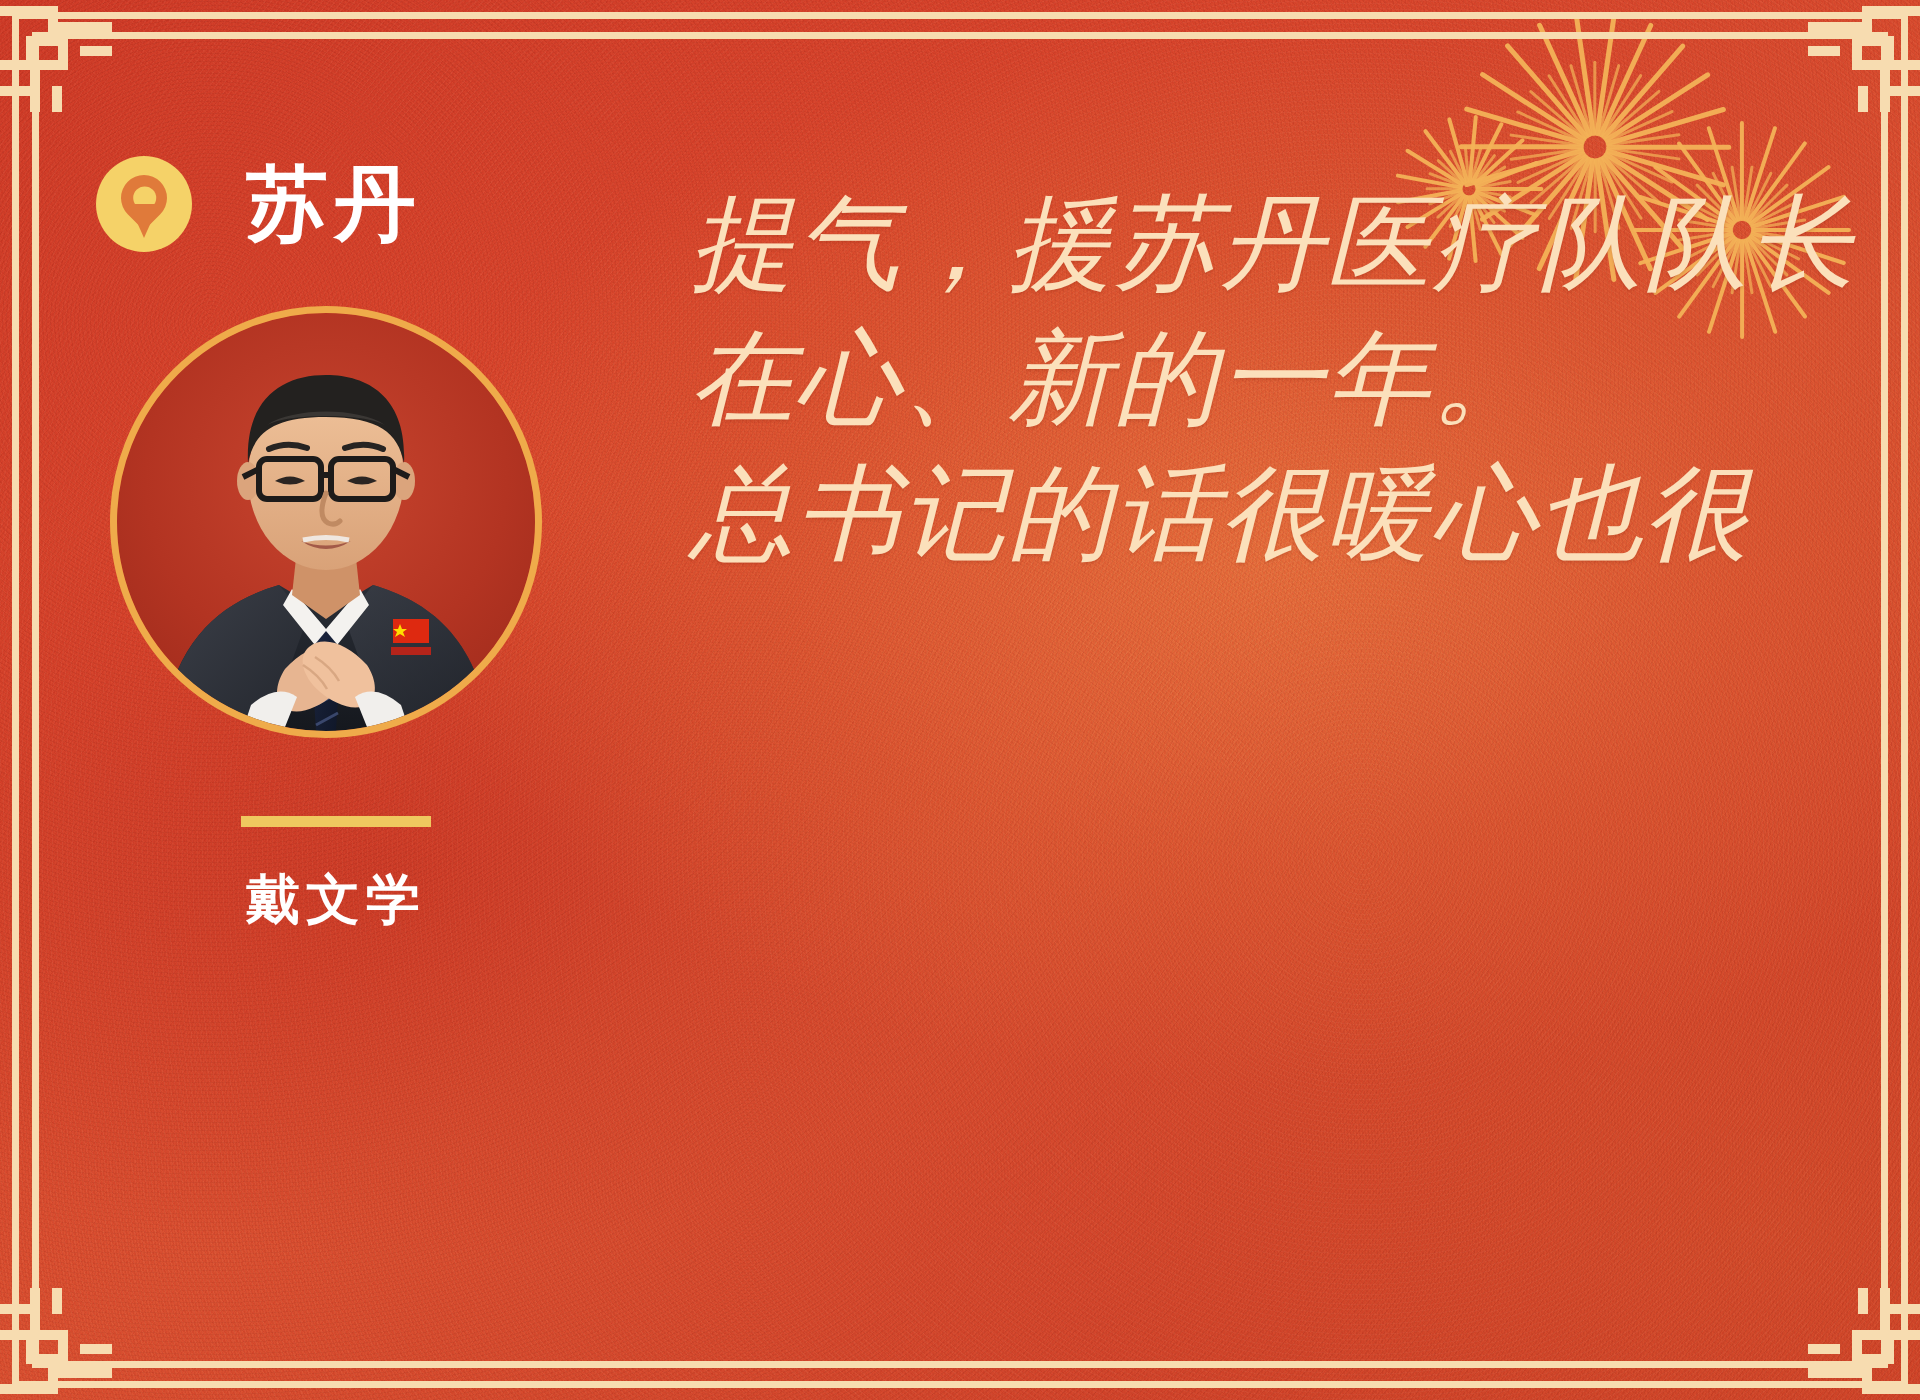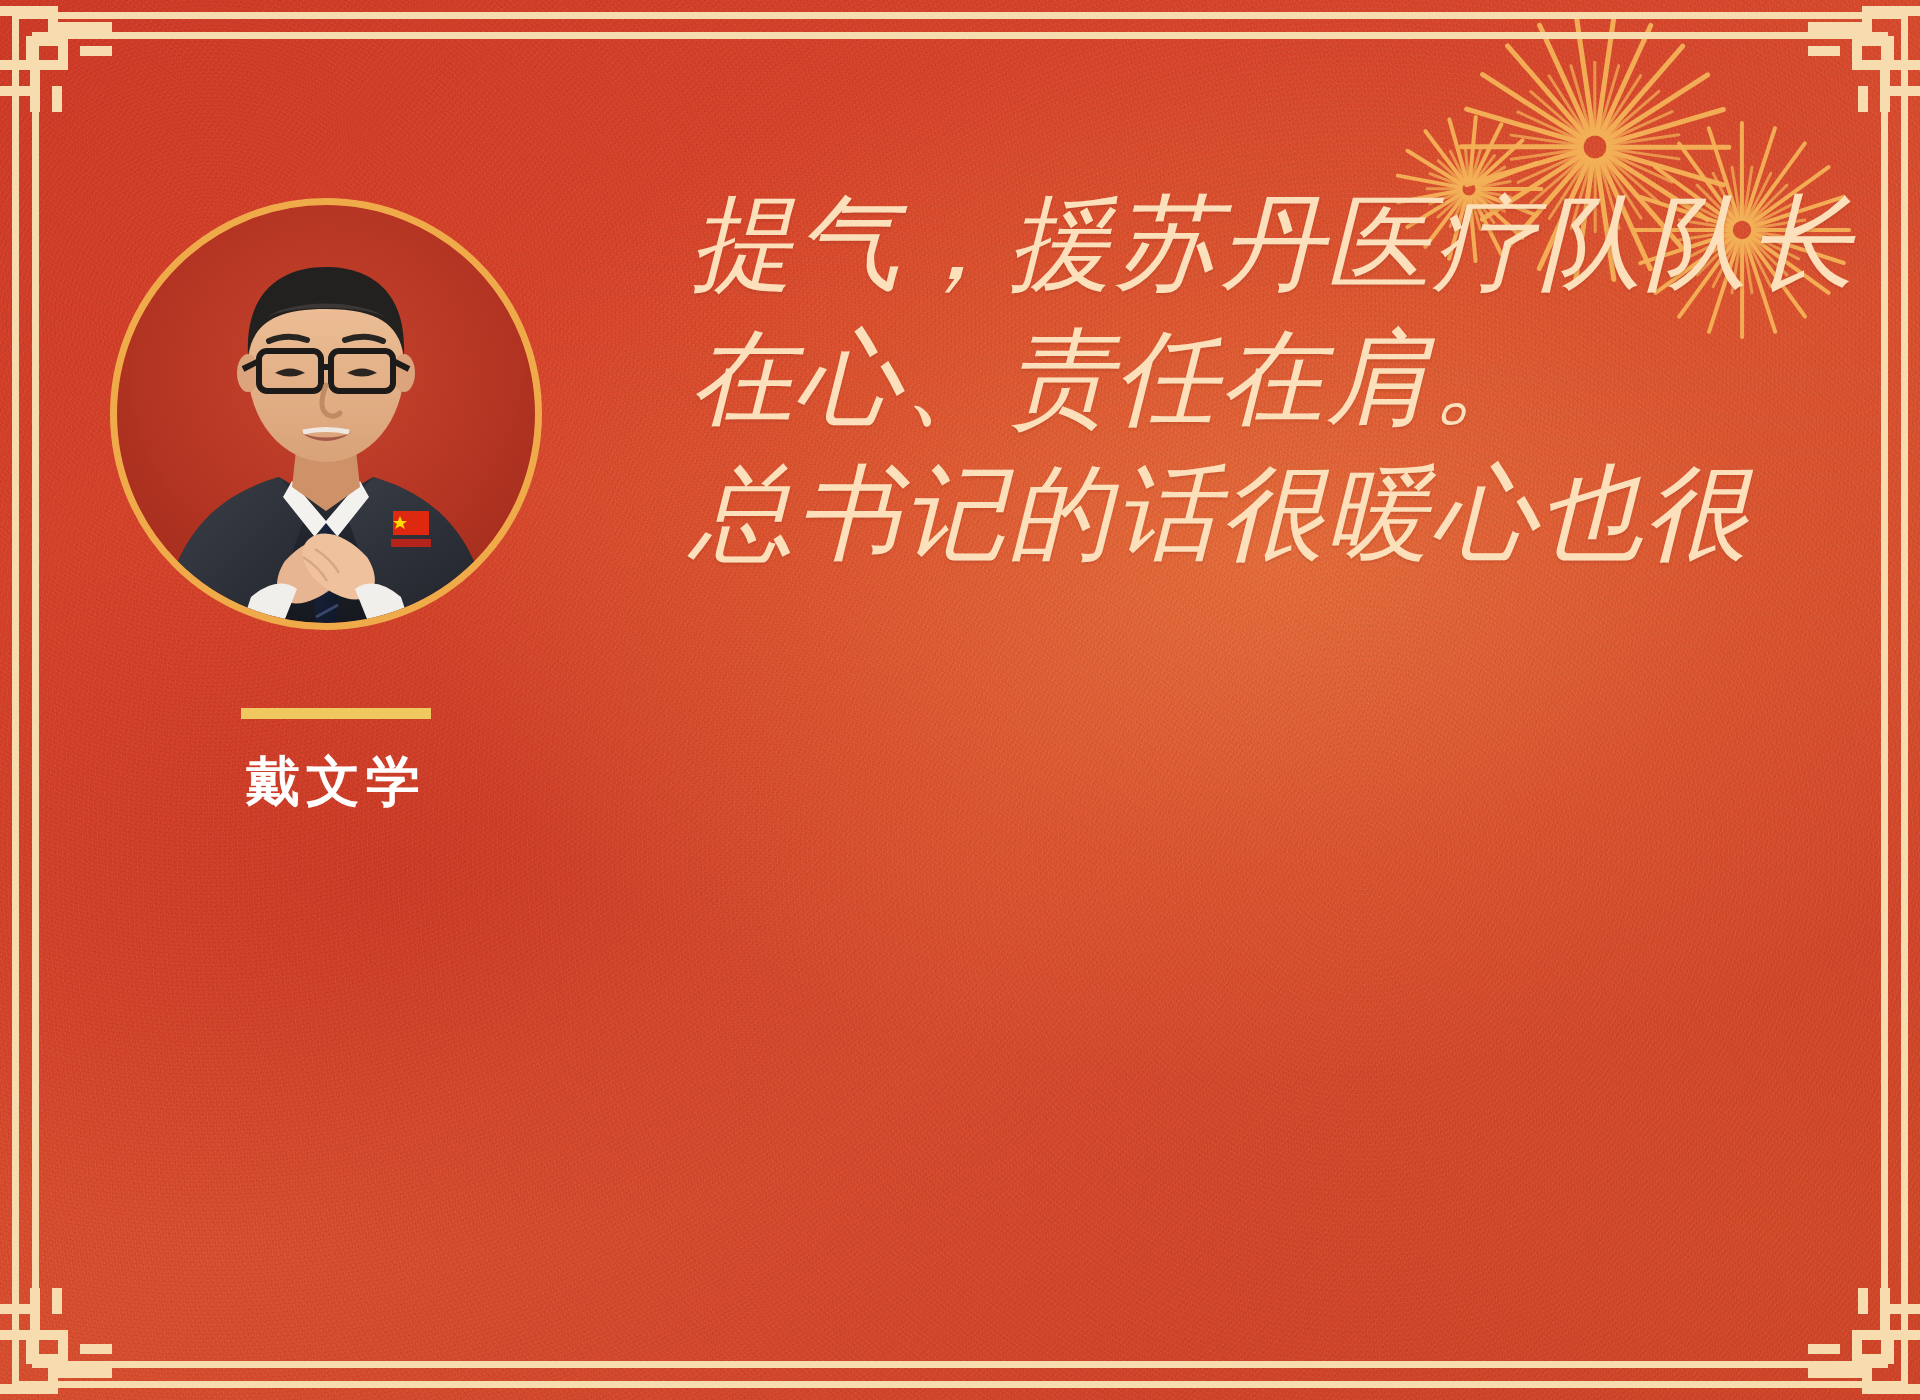--- a/index.html
+++ b/index.html
@@ -74,21 +74,21 @@
   .portrait-wrap{position:relative;margin-left:14px;margin-top:48px;width:432px;height:432px;}
   .portrait-ring{
     position:absolute;inset:0;border-radius:50%;border:7px solid #efab4a;box-sizing:border-box;
   }
   .portrait-photo{
     position:absolute;inset:7px;border-radius:50%;overflow:hidden;background:#b7301f;
   }
 
   .divider{width:190px;height:11px;background:#efc85f;margin:78px auto 0 auto;}
 
-  .person-block{margin-top:30px;text-align:center;color:#fff;}
+  .person-block{margin-top:40px;text-align:center;color:#fff;}
   .person-name{font-size:54px;font-weight:700;letter-spacing:6px;line-height:1.22;}
   .person-title{font-size:50px;font-weight:700;letter-spacing:2px;line-height:1.28;}
 
   
   .quote{
     position:absolute;left:690px;top:176px;width:1080px;
     color:#fbe0bb;
     font-family:"Liberation Serif","DejaVu Serif",serif;
     font-size:104px;line-height:1.30;letter-spacing:2px;
     font-style:italic;
@@ -280,20 +280,27 @@
       <i style="left: 58px; top: 22px; width: 10px; height: 48px;"></i>
       <i style="left: 58px; top: 22px; width: 54px; height: 10px;"></i>
       <i style="left: 80px; top: 46px; width: 32px; height: 10px;"></i>
       <i style="left: 30px; top: 60px; width: 10px; height: 52px;"></i>
       <i style="left: 0px; top: 86px; width: 30px; height: 10px;"></i>
       <i style="left: 52px; top: 86px; width: 10px; height: 26px;"></i>
     </div>
 
   <div class="left-col">
 
+    <div class="loc-row">
+      <div class="pin">
+        <div class="teardrop"></div>
+        <div class="tail"></div>
+      </div>
+      <div class="loc-name">苏丹</div>
+    </div>
 
     <div class="portrait-wrap">
       <div class="portrait-photo">
         <svg viewBox="0 0 418 418" width="418" height="418">
           <defs>
             <radialGradient id="bgr" cx="50%" cy="40%" r="72%">
               <stop offset="0%" stop-color="#c8452f"></stop>
               <stop offset="60%" stop-color="#b33422"></stop>
               <stop offset="100%" stop-color="#9d2a1b"></stop>
             </radialGradient>
@@ -380,17 +387,17 @@
 
     <div class="divider"></div>
 
     <div class="person-block">
       <div class="person-name">戴文学</div>
     </div>
   </div>
 
   <div class="quote">
     <p>提气，援苏丹医疗队队长</p>
-    <p>在心、责任在肩。</p>
+    <p>在心、新的一年。</p>
     <p>总书记的话很暖心也很</p>
   </div>
 
 </div>
 
 </body></html>

